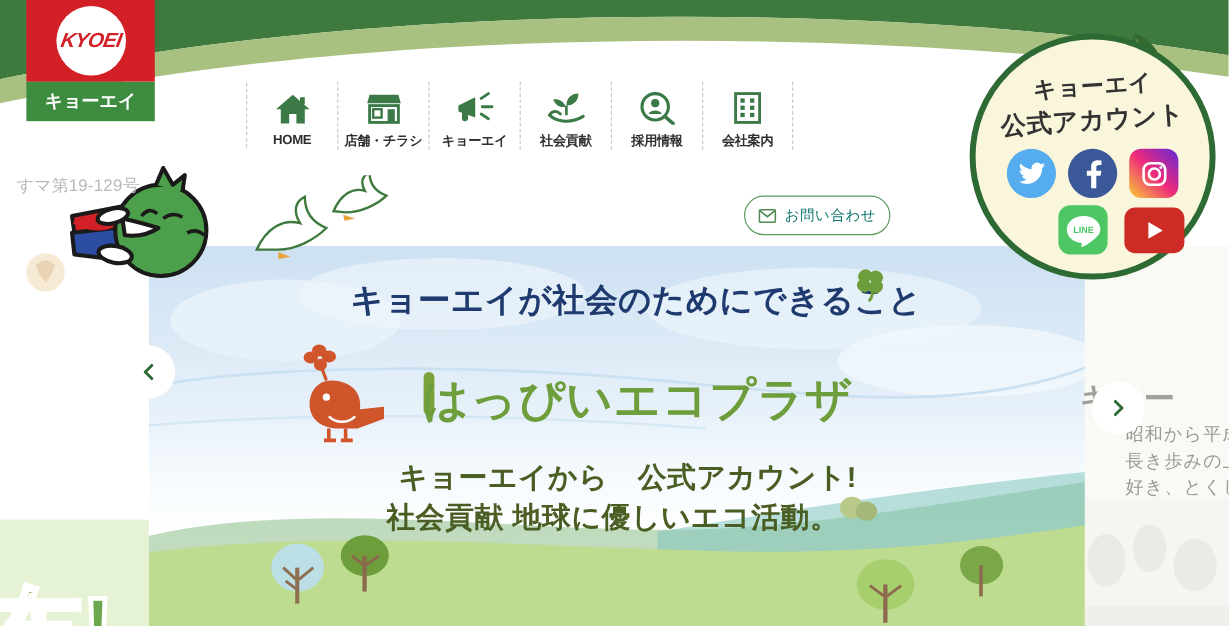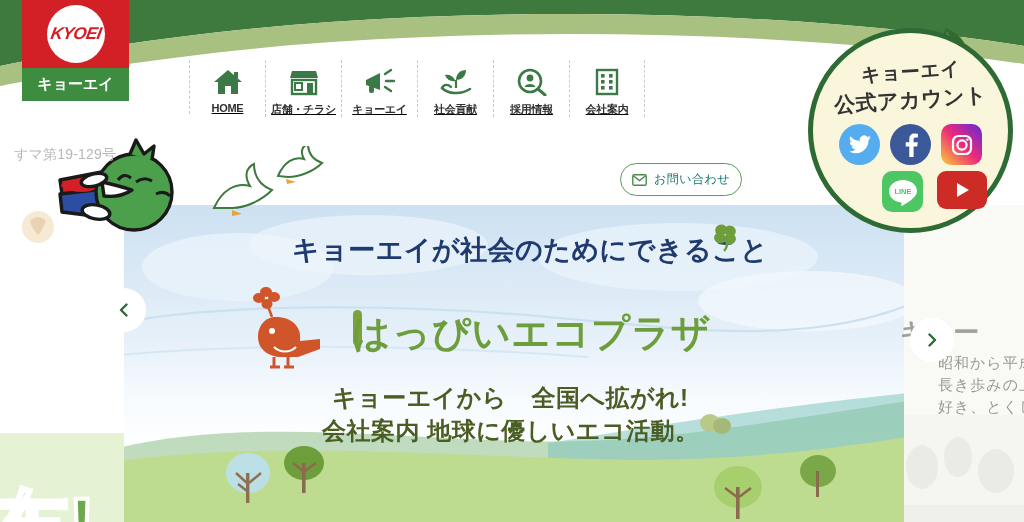--- a/index.html
+++ b/index.html
@@ -18,21 +18,21 @@
   .logo { position:absolute; left:22px; top:0px; width:107px; z-index:30; }
   .logo-red { background:#D32027; width:107px; height:68px; position:relative; }
   .logo-circle { position:absolute; left:50%; top:50%; transform:translate(-50%,-50%); width:58px; height:58px; background:#fff; border-radius:50%; }
   .logo-word { position:absolute; left:50%; top:50%; transform:translate(-50%,-50%) skewX(-10deg); font-weight:bold; font-size:17px; color:#D32027; letter-spacing:-0.5px; font-style:italic; white-space:nowrap; }
   .logo-green { background:#3E8C3F; width:107px; height:33px; display:flex; align-items:center; justify-content:center; }
   .logo-green span { color:#fff; font-weight:bold; font-size:15px; letter-spacing:0px; }
 
   .regno { position:absolute; left:14px; top:146px; font-size:14px; color:#B8B8B8; letter-spacing:0.2px; z-index:30; white-space:nowrap; }
 
   
-  .nav { position:absolute; left:189px; top:60px; height:72px; display:flex; align-items:flex-start; z-index:30;text-decoration:underline; }
+  .nav { position:absolute; left:205px; top:60px; height:72px; display:flex; align-items:center; z-index:30; }
   .nav-item { width:76px; display:flex; flex-direction:column; align-items:center; justify-content:flex-start;
               border-left:1px dashed #c9c9c9; padding-top:4px; cursor:pointer; }
   .nav-item:last-child { border-right:1px dashed #c9c9c9; }
   .nav-icon { height:36px; display:flex; align-items:center; justify-content:center; }
   .nav-icon svg { fill:#3B7A46; }
   .nav-label { font-size:11px; color:#2F2F2F; font-weight:bold; margin-top:2px; white-space:nowrap; letter-spacing:-0.3px; }
 
   
   .contact { position:absolute; left:620px; top:163px; width:122px; height:33px; border:1.5px solid #5E9A5E;
              border-radius:17px; background:#fff; display:flex; align-items:center; justify-content:center;
@@ -40,21 +40,21 @@
   .contact span { font-size:12px; color:#0f766e; letter-spacing:0.5px; }
 
   
   .badge { position:absolute; left:808px; top:28px; width:205px; height:205px; border-radius:50%;
            background:#FAF6DC; border:5px solid #2E6B34; z-index:28; display:flex; flex-direction:column;
            align-items:center; padding-top:26px; }
   .badge-t1,.badge-t2 { font-weight:bold; color:#333; white-space:nowrap; }
   .badge-t1 { font-size:19px; letter-spacing:0.5px; transform:rotate(-4deg); }
   .badge-t2 { font-size:21px; letter-spacing:0.5px; transform:rotate(-4deg); margin-top:1px; }
   .badge-row { display:flex; gap:10px; margin-top:10px; align-items:center; }
-  .badge-row2 { display:flex; gap:14px; margin-top:6px; align-items:flex-start;margin-left:48px; }
+  .badge-row2 { display:flex; gap:14px; margin-top:6px; align-items:center;margin-left:48px; }
   .sic { width:41px; height:41px; border-radius:50%; display:flex; align-items:center; justify-content:center; cursor:pointer; }
   .sic-sq { width:41px; height:41px; border-radius:10px; display:flex; align-items:center; justify-content:center; cursor:pointer; }
 
   
   .hero { position:absolute; left:0; top:205px; width:1024px; height:317px; overflow:hidden; z-index:10; }
   .slide-main { position:absolute; left:118px; top:0; width:790px; height:317px; overflow:hidden;
                 background:linear-gradient(#CFE2F2 0%,#E3EEF8 38%,#F4F9FD 55%,#ffffff 70%); }
   .slide-side { position:absolute; top:0; height:317px; overflow:hidden; }
   .slide-left { left:0; width:124px; background:#fff; }
   .slide-right { left:904px; width:120px; background:#fff; }
@@ -194,22 +194,22 @@
       <g fill="#6E9E3C">
         <ellipse cx="11" cy="8" rx="6" ry="5.4" transform="rotate(-25 11 8)"></ellipse>
         <ellipse cx="20" cy="9" rx="6" ry="5.4" transform="rotate(25 20 9)"></ellipse>
         <ellipse cx="10" cy="16" rx="6" ry="5.4" transform="rotate(25 10 16)"></ellipse>
         <ellipse cx="20" cy="17" rx="6" ry="5.4" transform="rotate(-25 20 17)"></ellipse>
         <path d="M16 16 C18 22 17 26 14 29" stroke="#6E9E3C" stroke-width="2.4" fill="none"></path>
       </g>
     </svg>
   </div>
   <div class="h-big">はっぴいエコプラザ</div>
-  <div class="h-sub1">キョーエイから　全国へ拡がれ!</div>
-  <div class="h-sub2">会社案内 地球に優しいエコ活動。</div>
+  <div class="h-sub1">キョーエイから　公式アカウント!</div>
+  <div class="h-sub2">社会貢献 地球に優しいエコ活動。</div>
 
   <div class="arrow arrow-prev">
     <svg width="14" height="14" viewBox="0 0 14 14">
       <path d="M9.5 1.5 L4 7 L9.5 12.5" stroke="#2E6B34" stroke-width="2.4" fill="none" stroke-linecap="round" stroke-linejoin="round"></path>
     </svg>
   </div>
   <div class="arrow arrow-next">
     <svg width="14" height="14" viewBox="0 0 14 14">
       <path d="M4.5 1.5 L10 7 L4.5 12.5" stroke="#2E6B34" stroke-width="2.4" fill="none" stroke-linecap="round" stroke-linejoin="round"></path>
     </svg>

